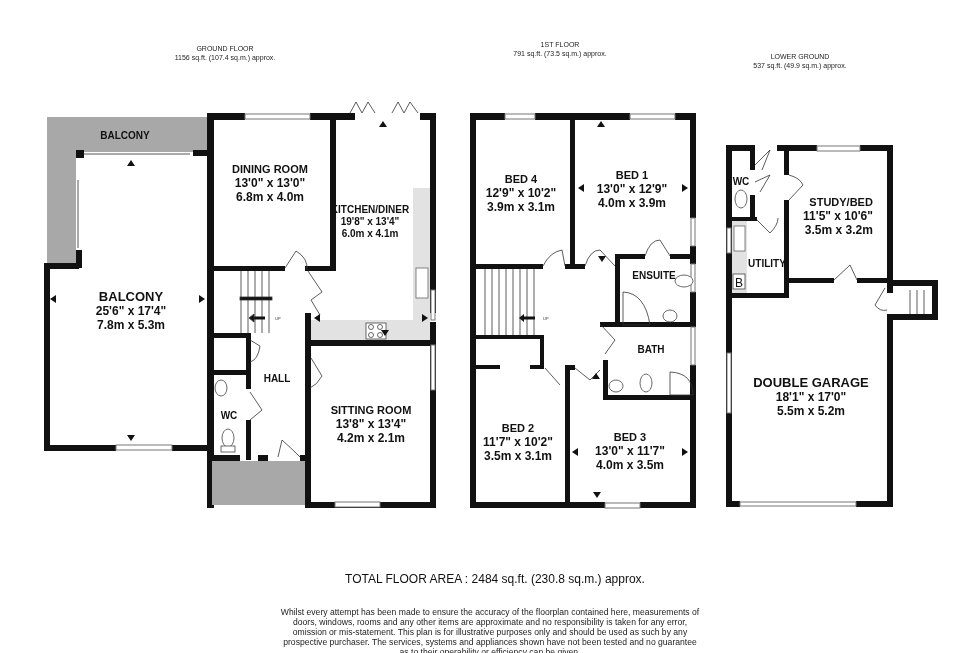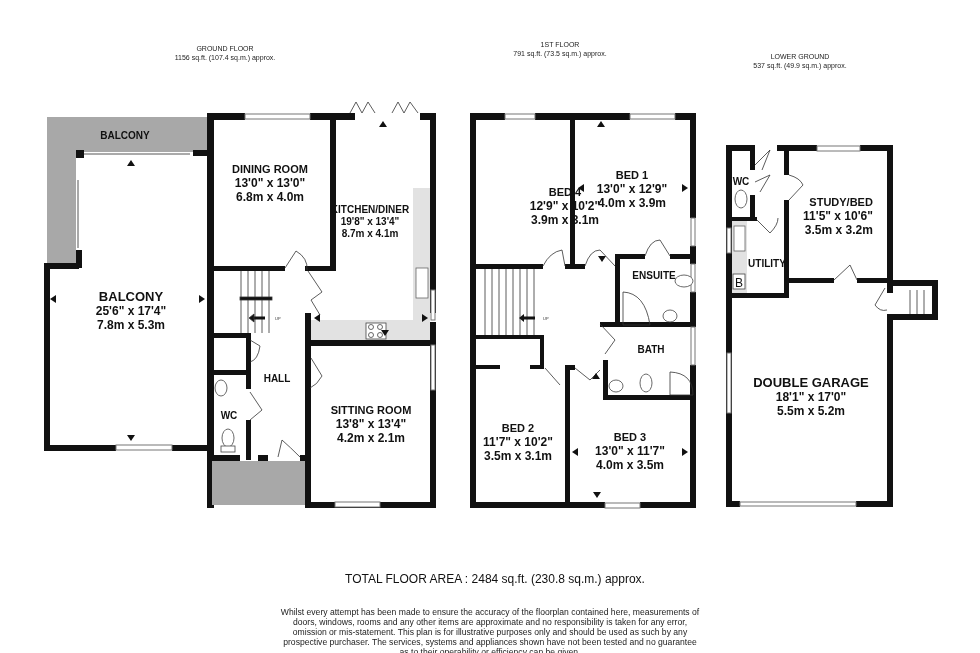--- a/index.html
+++ b/index.html
@@ -264,35 +264,35 @@
   <span class="dim">7.8m  x 5.3m</span>
 </div>
 <div class="room-label mid" style="left:270px; top:163px;">
   <span class="name">DINING ROOM</span>
   <span class="dim">13'0"  x 13'0"</span>
   <span class="dim">6.8m  x 4.0m</span>
 </div>
 <div class="room-label small" style="left:370px; top:204px;">
   <span class="name">KITCHEN/DINER</span>
   <span class="dim">19'8"  x 13'4"</span>
-  <span class="dim">8.7m  x 4.1m</span>
+  <span class="dim">6.0m  x 4.1m</span>
 </div>
 <div class="room-label small" style="left:277px; top:373px;">
   <span class="name">HALL</span>
 </div>
 <div class="room-label tiny" style="left:229px; top:411px;">
   <span class="name">WC</span>
 </div>
 <div class="room-label mid" style="left:371px; top:404px;">
   <span class="name">SITTING ROOM</span>
   <span class="dim">13'8"  x 13'4"</span>
   <span class="dim">4.2m  x 2.1m</span>
 </div>
 
-<div class="room-label mid" style="left:521px; top:186px;margin-left:44px;">
+<div class="room-label mid" style="left:521px; top:173px;">
   <span class="name">BED 4</span>
   <span class="dim">12'9"  x 10'2"</span>
   <span class="dim">3.9m  x 3.1m</span>
 </div>
 <div class="room-label mid" style="left:632px; top:169px;">
   <span class="name">BED 1</span>
   <span class="dim">13'0"  x 12'9"</span>
   <span class="dim">4.0m  x 3.9m</span>
 </div>
 <div class="room-label small" style="left:646px; top:270px;padding-left:16px;">

